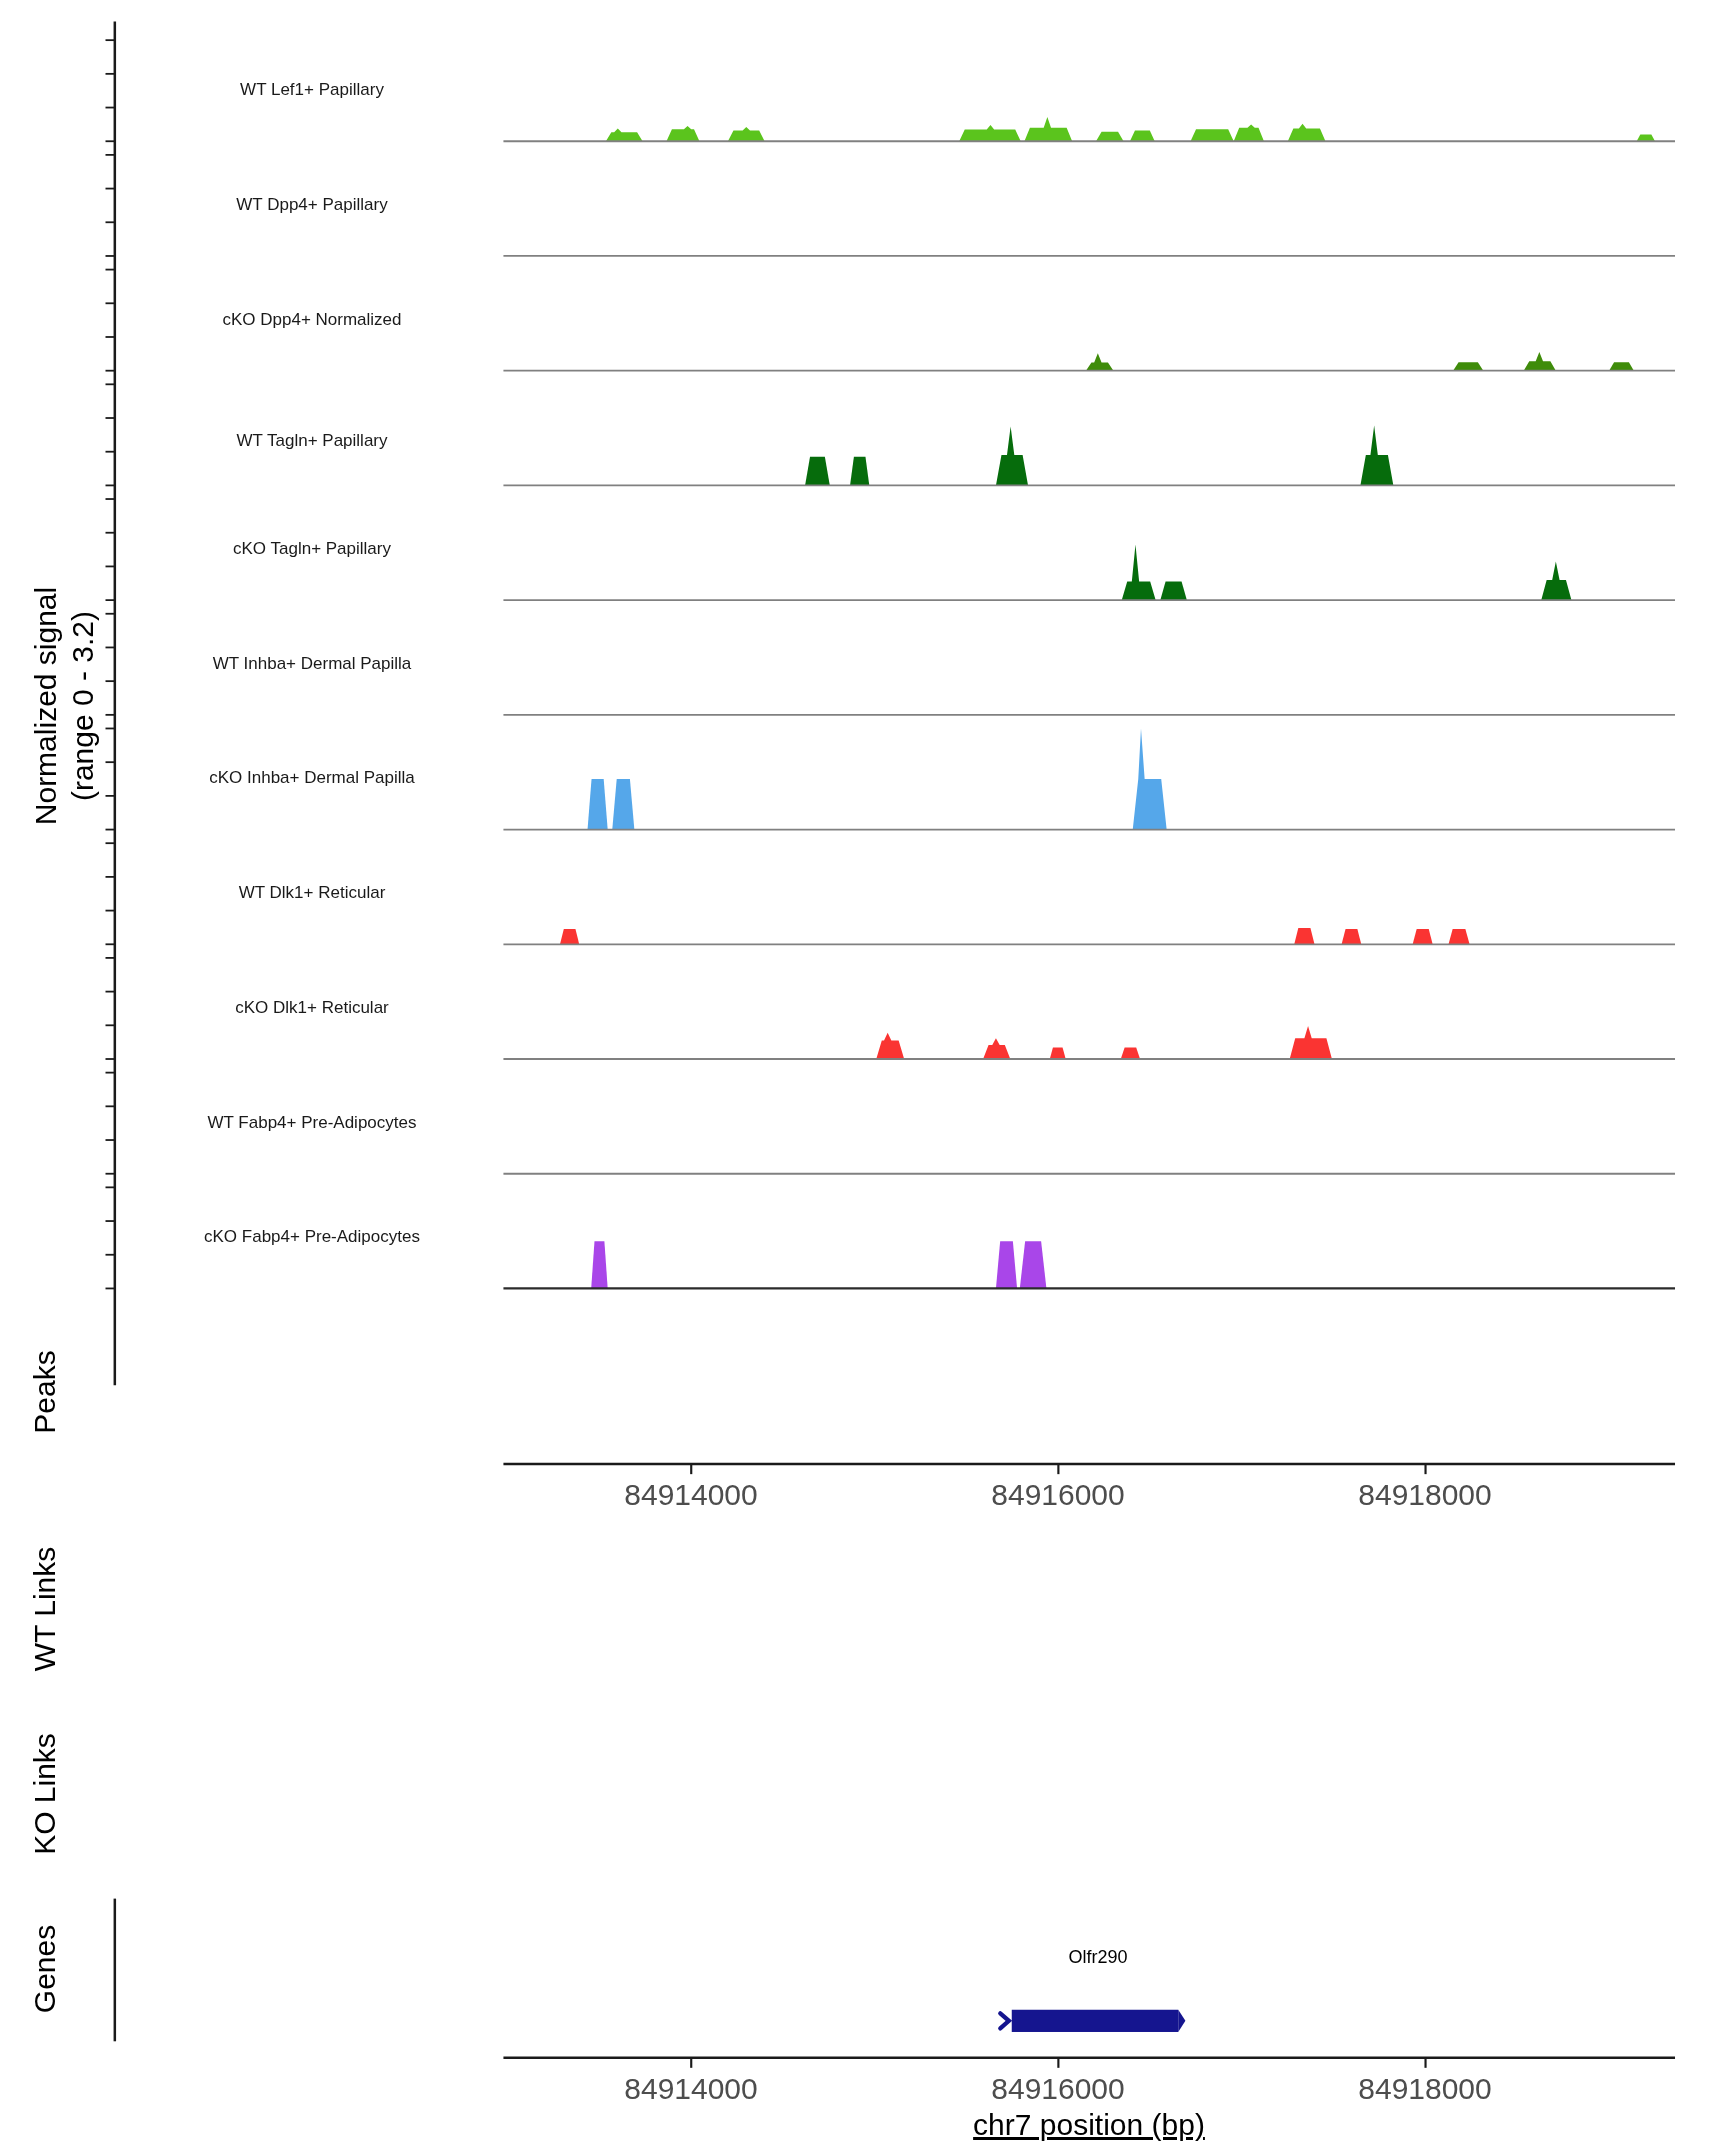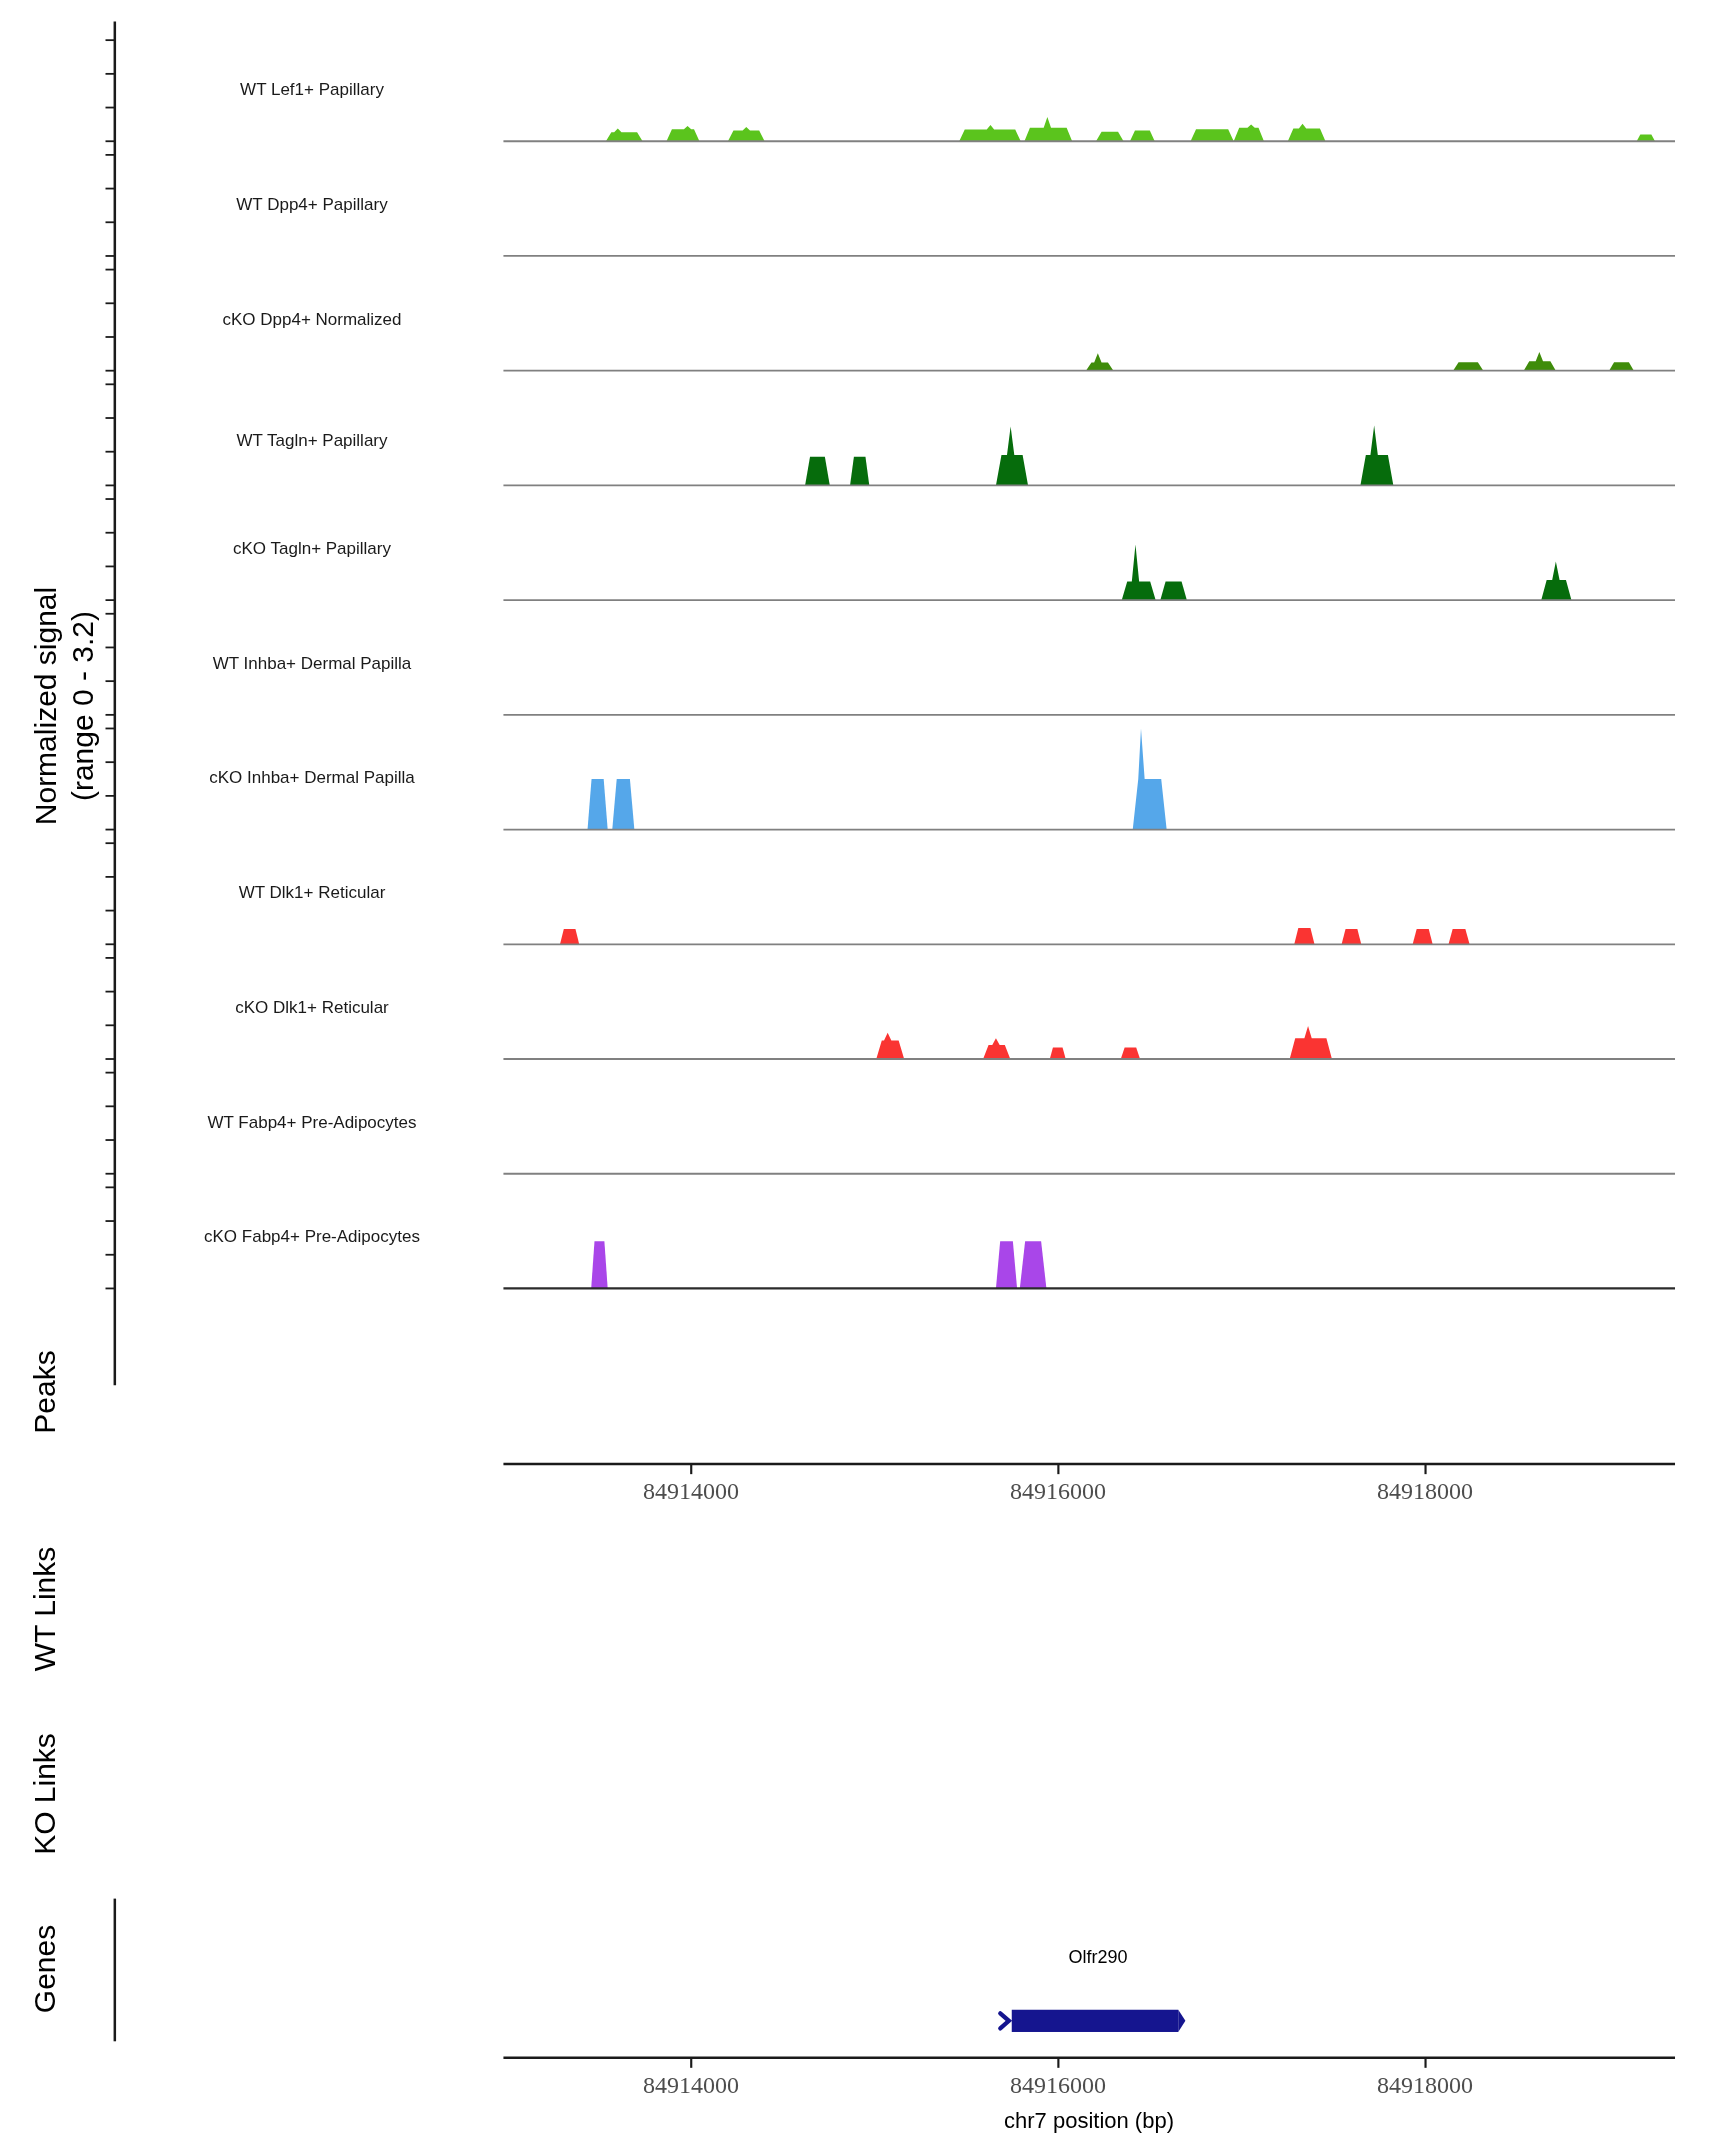--- a/index.html
+++ b/index.html
@@ -5,22 +5,22 @@
   html,body{margin:0;padding:0;background:#ffffff;}
   #page{position:relative;width:1721px;height:2151px;background:#ffffff;overflow:hidden;
         font-family:"Liberation Sans","DejaVu Sans",sans-serif;color:#1a1a1a;}
   #canvas{position:absolute;left:0;top:0;}
   .track-label{position:absolute;left:122px;width:380px;height:29px;line-height:29px;
         text-align:center;font-size:17px;color:#1a1a1a;white-space:nowrap;}
   .rot-label{position:absolute;transform:translate(-50%,-50%) rotate(-90deg);
         transform-origin:center center;font-size:30px;color:#000000;white-space:nowrap;text-align:center;}
   .yaxis-title{position:absolute;left:64px;top:706px;transform:translate(-50%,-50%) rotate(-90deg);
         font-size:30px;line-height:37px;color:#000;text-align:center;white-space:nowrap;}
-  .tick-label{position:absolute;transform:translateX(-50%);font-size:24px;color:#4d4d4d;white-space:nowrap;font-family:Liberation Serif, serif;}
-  .axis-title{position:absolute;transform:translateX(-50%);font-size:22px;color:#000;white-space:nowrap;}
+  .tick-label{position:absolute;transform:translateX(-50%);font-size:30px;color:#4d4d4d;white-space:nowrap;}
+  .axis-title{position:absolute;transform:translateX(-50%);font-size:30px;color:#000;white-space:nowrap;text-decoration:underline;}
   .gene-label{position:absolute;transform:translateX(-50%);font-size:18px;color:#000;white-space:nowrap;}
 </style>
 </head>
 <body>
 
 <div id="page">
 
   <svg id="canvas" width="1721" height="2151" viewBox="0 0 2400 3000">
       <line x1="160" y1="30" x2="160" y2="1932" stroke="#1a1a1a" stroke-width="3.5"></line>
       <line x1="147" y1="197" x2="160" y2="197" stroke="#1a1a1a" stroke-width="2.5"></line>

